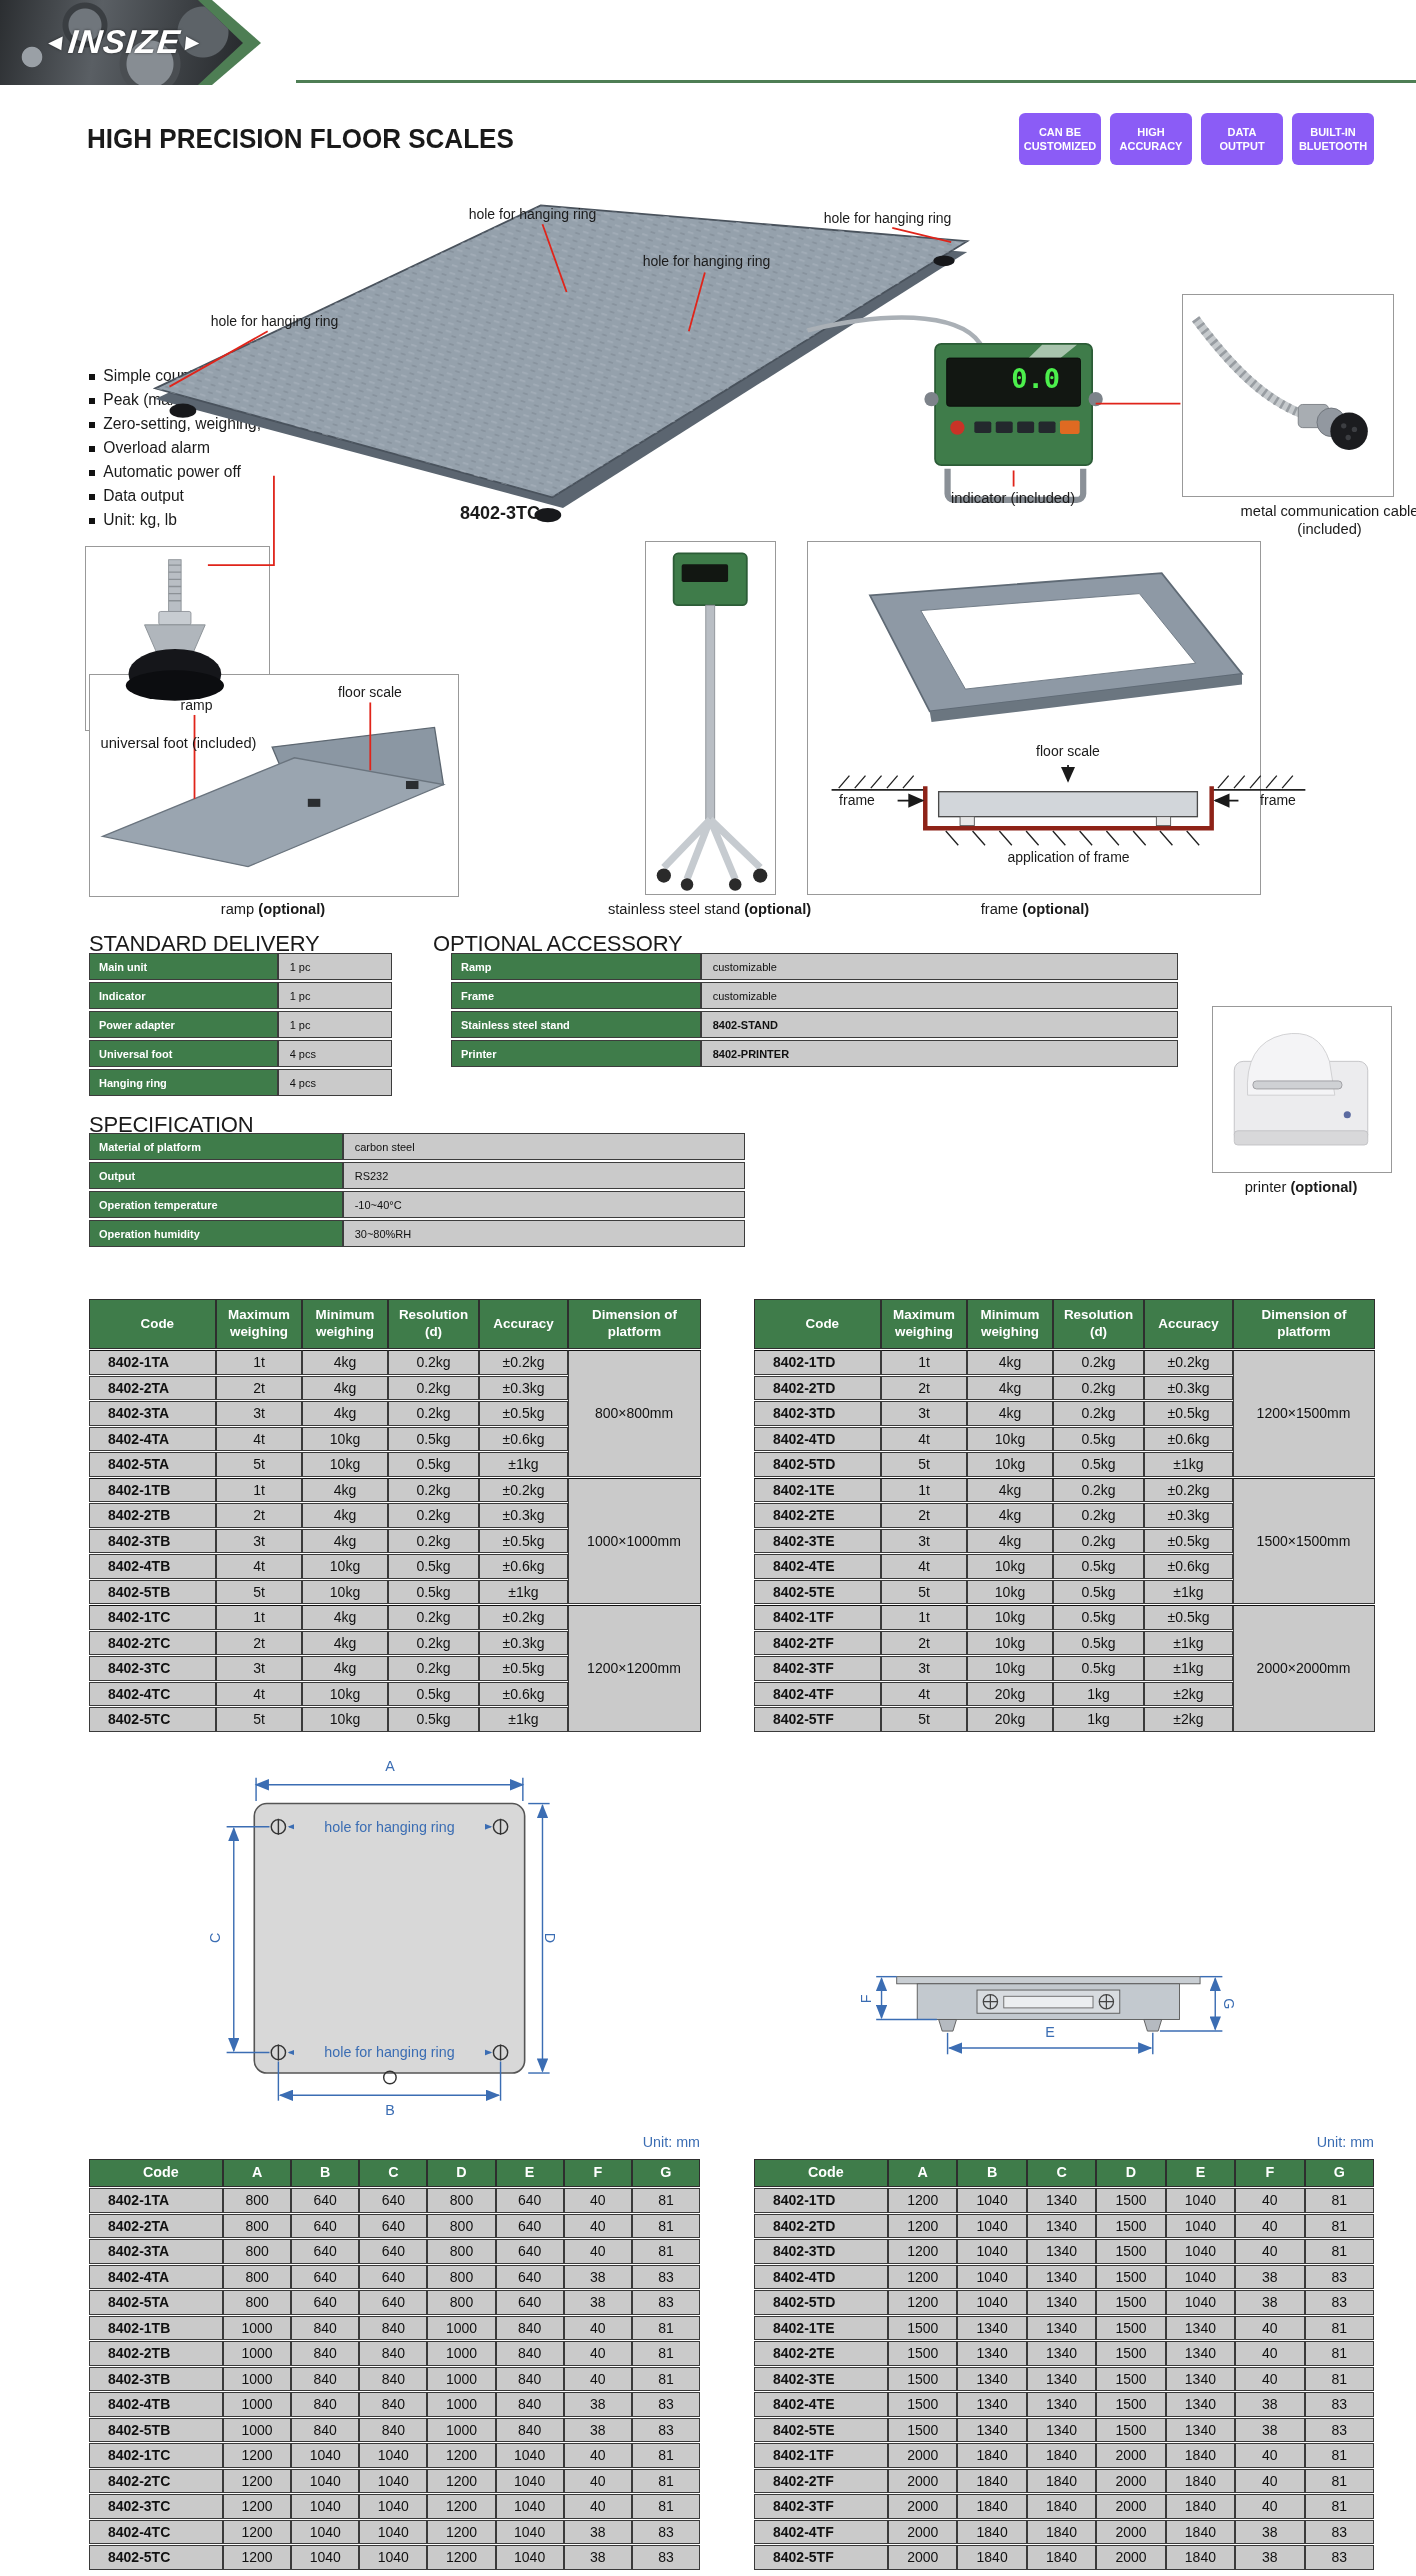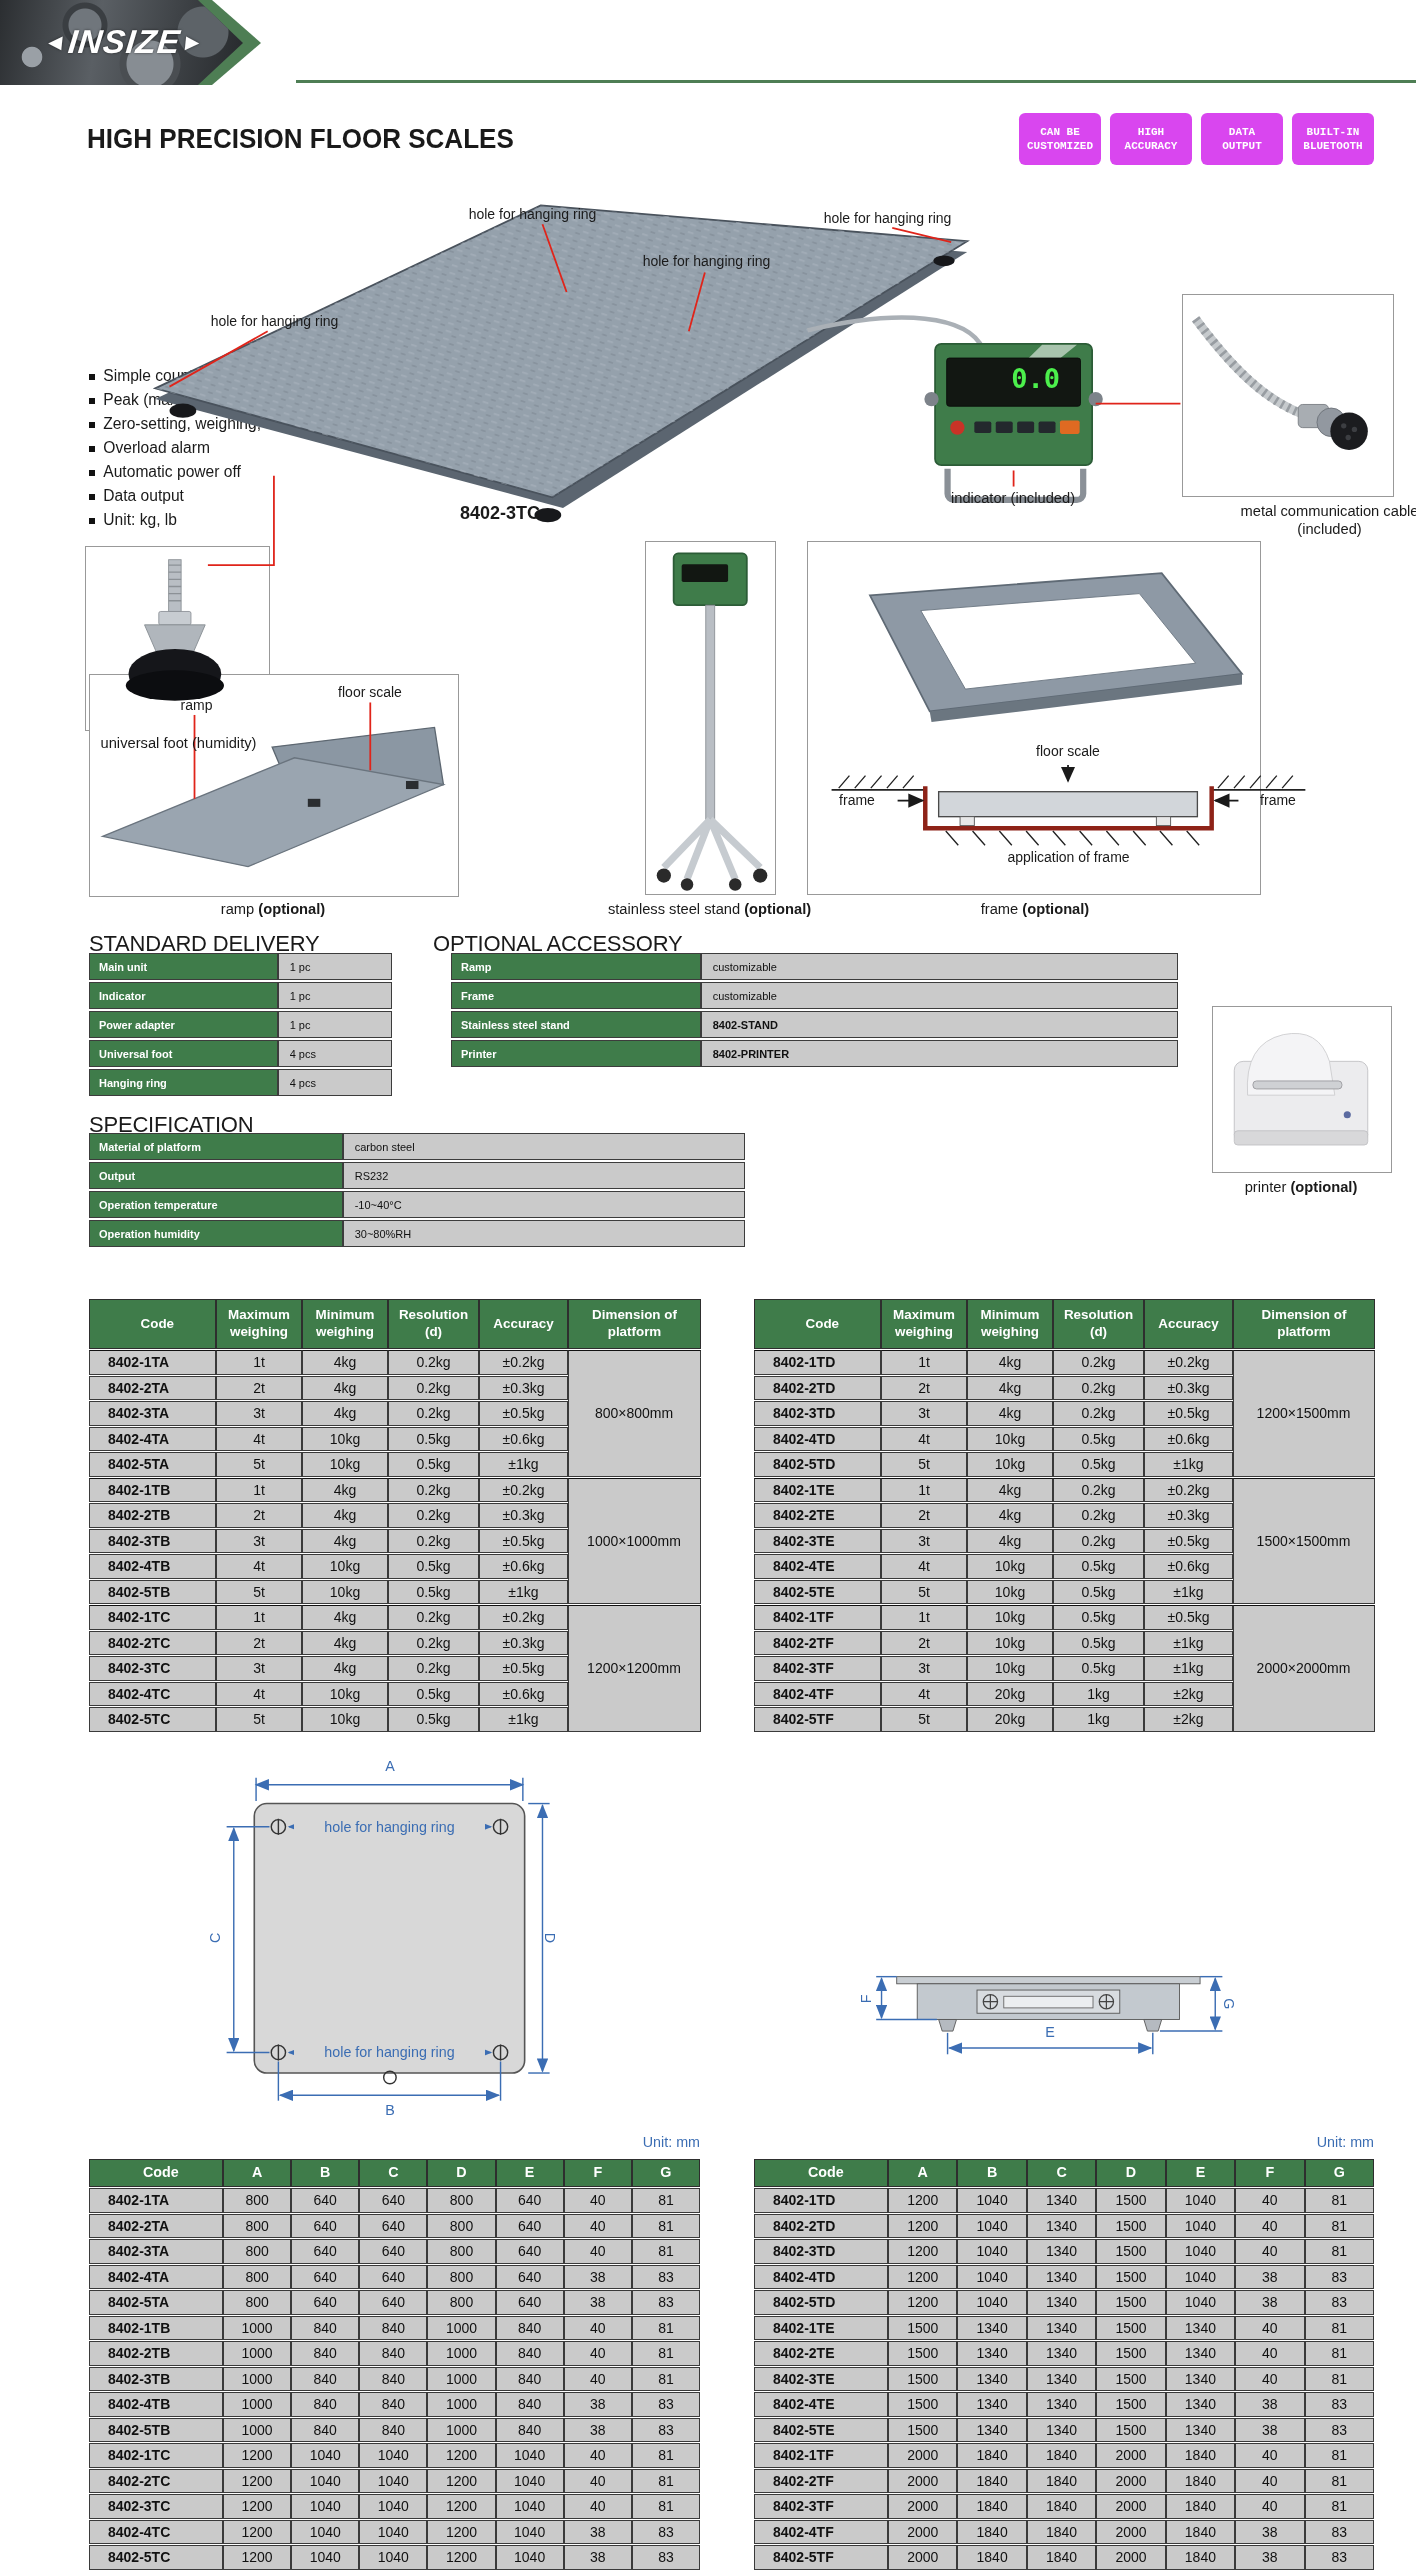--- a/index.html
+++ b/index.html
@@ -19,23 +19,23 @@
      clip-path:polygon(0 0,198px 0,243px 43px,198px 85px,0 85px);}
   .logo{left:43px;top:23px;display:flex;align-items:center;color:#fff;
         font-style:italic;font-weight:bold;font-size:33px;letter-spacing:0.9px;
         transform:skewX(-6deg);text-shadow:0 0 2.7px rgba(0,0,0,.6);}
   .logo .arr{font-size:23px;font-style:normal;margin:0 0.9px;}
   .hline{left:296px;top:80px;right:0;height:2.7px;background:#4e7e54;}
   
   h1{left:87px;top:123px;margin:0;font-size:28px;font-weight:bold;white-space:nowrap;
      transform:scaleX(.93);transform-origin:left;}
   .badges{left:1019px;top:113px;display:flex;gap:9px;}
-  .badge{width:82px;height:52px;background:#d946ef;border-radius:6.2px;color:#fff;
+  .badge{width:82px;height:52px;background:#8b5cf6;border-radius:6.2px;color:#fff;
          font-weight:bold;font-size:11px;line-height:1.3;text-align:center;
-         display:flex;flex-direction:column;justify-content:center;font-family:Liberation Mono, monospace;}
+         display:flex;flex-direction:column;justify-content:center;}
   
   .features{left:89px;top:190px;width:419px;list-style:none;margin:0;padding:0;}
   .features li{font-size:15.6px;line-height:24px;padding-left:14.3px;position:relative;}
   .features li::before{content:"";position:absolute;left:0;top:9.8px;width:6.2px;height:6.2px;background:#111;}
   .features .it{font-style:italic;}
   
   .lbl{position:absolute;font-size:14px;text-align:center;line-height:1.25;}
   .b{font-weight:bold;}
   .cap{font-size:14.7px;}
   .model{font-size:18px;font-weight:bold;}
@@ -221,21 +221,21 @@
   </svg>
 
   <div class="lbl" style="left:410px;top:32px;width:245px">hole for hanging ring</div>
   <div class="lbl" style="left:765px;top:36px;width:245px">hole for hanging ring</div>
   <div class="lbl" style="left:584px;top:79px;width:245px">hole for hanging ring</div>
   <div class="lbl" style="left:152px;top:139px;width:245px">hole for hanging ring</div>
   <div class="lbl model" style="left:393px;top:328px;width:214px">8402-3TC</div>
   <div class="lbl" style="left:971px;top:188px;width:89px;text-align:right;font-family:'DejaVu Sans Mono',monospace;font-weight:bold;font-size:27px;color:#4cf04c">0.0</div>
   <div class="lbl cap" style="left:906px;top:315px;width:214px">indicator (included)</div>
   <div class="lbl cap" style="left:1236px;top:328px;width:187px">metal communication cable (included)</div>
-  <div class="lbl cap" style="left:49px;top:560px;width:259px">universal foot (humidity)</div>
+  <div class="lbl cap" style="left:49px;top:560px;width:259px">universal foot (included)</div>
   <div class="lbl" style="left:143px;top:523px;width:107px">ramp</div>
   <div class="lbl" style="left:303px;top:510px;width:134px">floor scale</div>
   <div class="lbl cap" style="left:89px;top:726px;width:368px"><span>ramp </span><span class="b">(optional)</span></div>
   <div class="lbl cap" style="left:571px;top:726px;width:277px"><span>stainless steel stand </span><span class="b">(optional)</span></div>
   <div class="lbl" style="left:990px;top:569px;width:156px">floor scale</div>
   <div class="lbl" style="left:819px;top:618px;width:76px">frame</div>
   <div class="lbl" style="left:1240px;top:618px;width:76px">frame</div>
   <div class="lbl" style="left:968px;top:675px;width:201px">application of frame</div>
   <div class="lbl cap" style="left:910px;top:726px;width:250px"><span>frame </span><span class="b">(optional)</span></div>
 </div>

